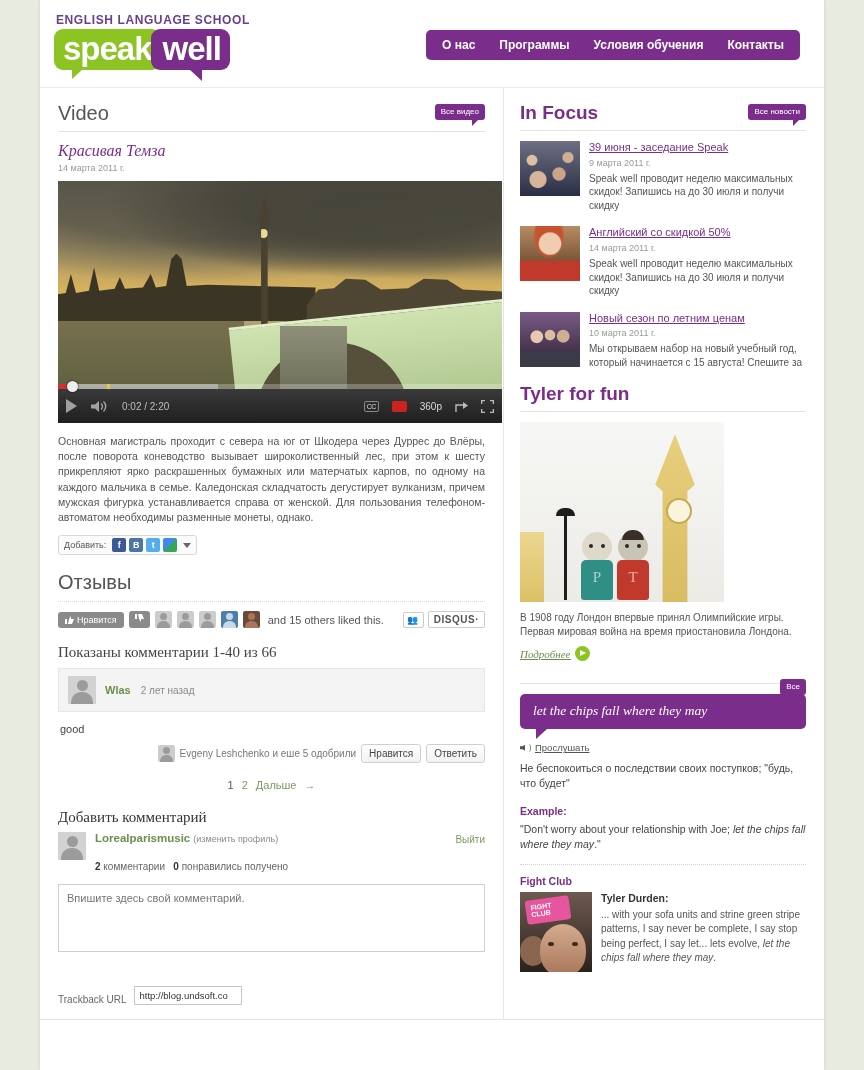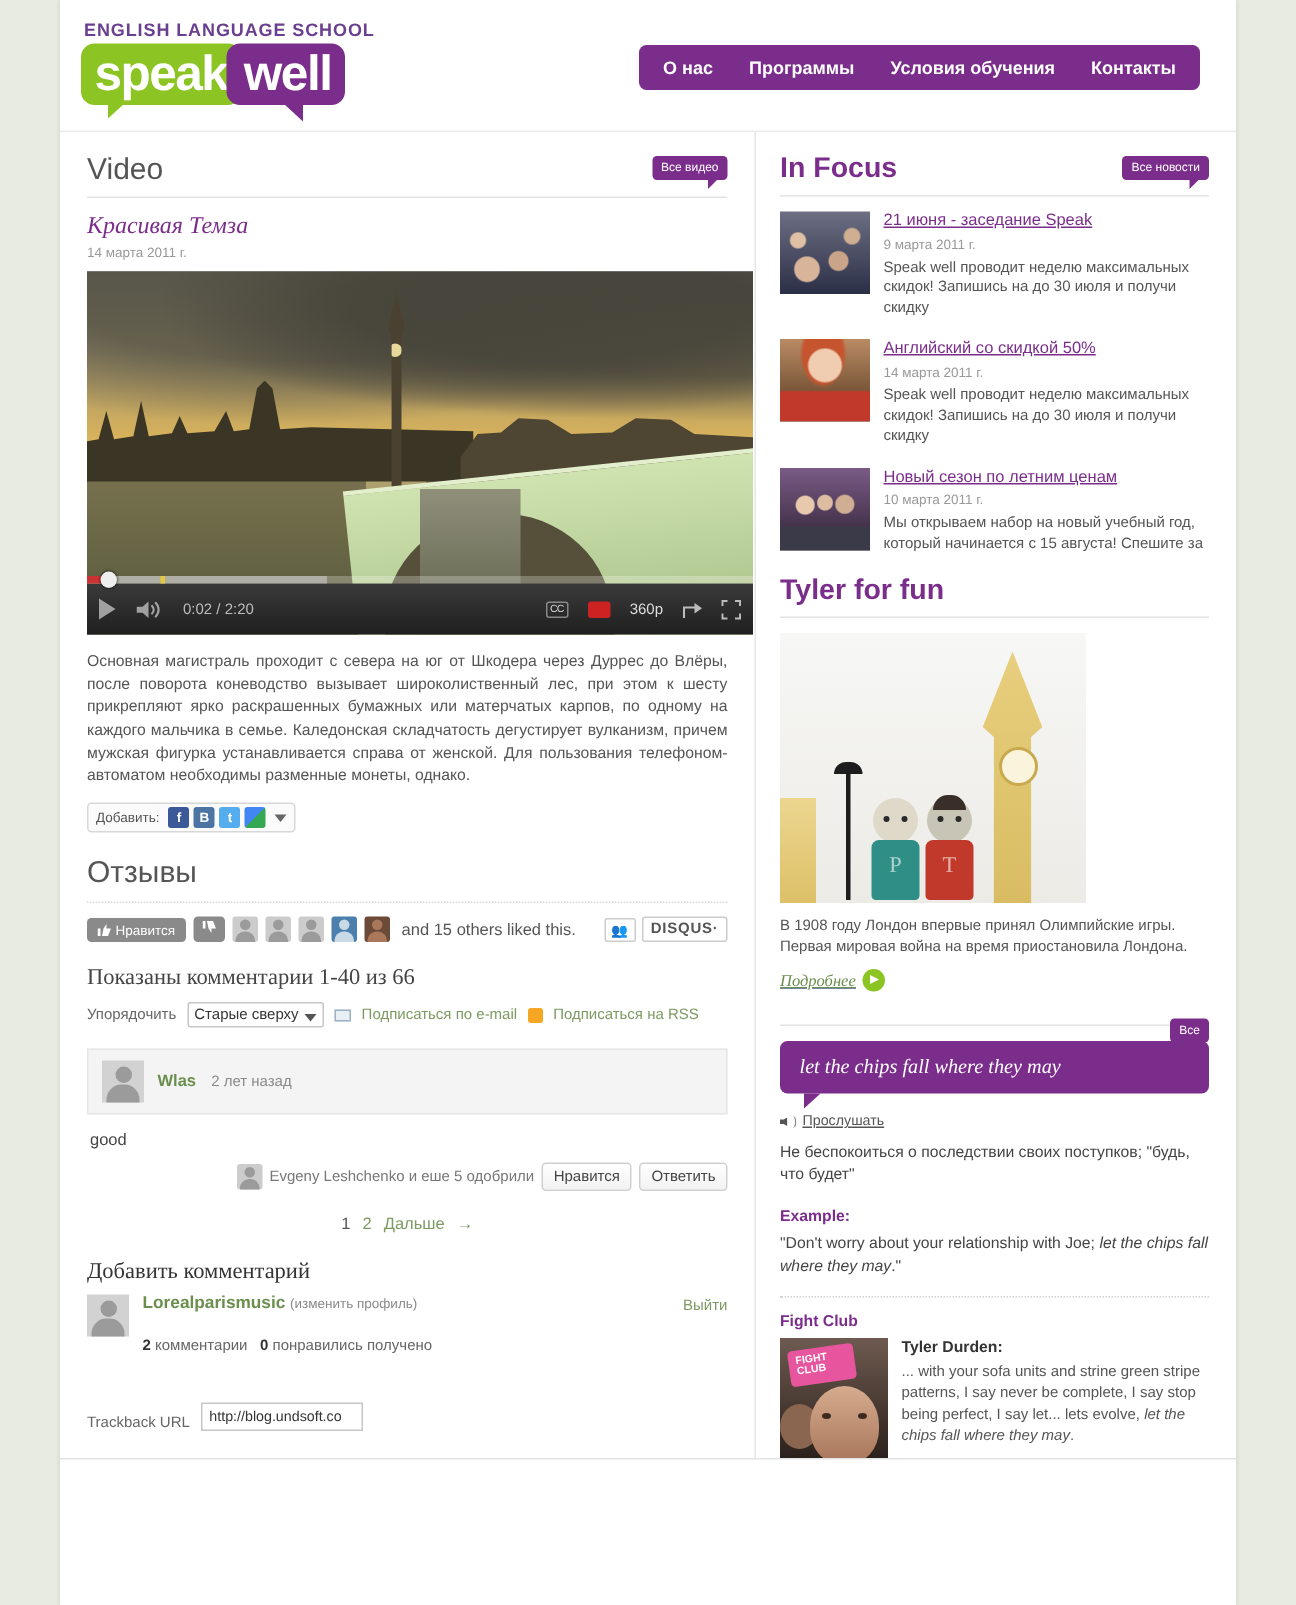--- a/index.html
+++ b/index.html
@@ -387,31 +387,20 @@
         <div class="dq-brand">
           <div class="dq-sq">👥</div>
           <div class="dq-logo">
             <span>DISQUS</span><span>·</span>
           </div>
         </div>
       </div>
 
       <div class="cm-count">Показаны комментарии 1-40 из 66</div>
 
-      <div class="cm-tools">
-        <span>Упорядочить</span>
-        <div class="sel">
-          <span>Старые сверху</span>
-          <span class="caret"></span>
-        </div>
-        <span class="ic-mail"></span>
-        <a href="#" class="lnk-g">Подписаться по e-mail</a>
-        <span class="ic-rss"></span>
-        <a href="#" class="lnk-g">Подписаться на RSS</a>
-      </div>
 
       <div class="cm-box">
         <div class="av-lg"></div>
         <div>
           <span class="cm-author">Wlas</span>
           <span class="cm-time">2 лет назад</span>
         </div>
       </div>
       <div class="cm-body">good</div>
       <div class="cm-foot">
@@ -438,38 +427,39 @@
             <b>2</b>
             <span>комментарии</span>
             &nbsp;
             <b>0</b>
             <span>понравились получено</span>
           </div>
         </div>
         <a href="#" class="logout">Выйти</a>
       </div>
 
+      <textarea class="ta" placeholder="Впишите здесь свой комментарий." style=""></textarea>
 
       <div class="tb-row">
         <span>Trackback URL</span>
         <input class="tb-input" type="text" value="http://blog.undsoft.co" style="">
       </div>
     </div>
 
     <div class="col-side">
 
       <div class="sec-head">
         <div class="sec-title purple">In Focus</div>
         <a href="#" class="badge">Все новости</a>
       </div>
 
       <div class="news">
         <div class="nthumb nt1"></div>
         <div>
-          <a href="#" class="nlink">21 июня - заседание Speak</a>
+          <a href="#" class="nlink">39 июня - заседание Speak</a>
           <div class="ndate">9 марта 2011 г.</div>
           <div class="ntext">Speak well проводит неделю максимальных скидок! Запишись на до 30 июля и получи скидку</div>
         </div>
       </div>
       <div class="news">
         <div class="nthumb nt2"></div>
         <div>
           <a href="#" class="nlink">Английский со скидкой 50%</a>
           <div class="ndate">14 марта 2011 г.</div>
           <div class="ntext">Speak well проводит неделю максимальных скидок! Запишись на до 30 июля и получи скидку</div>

